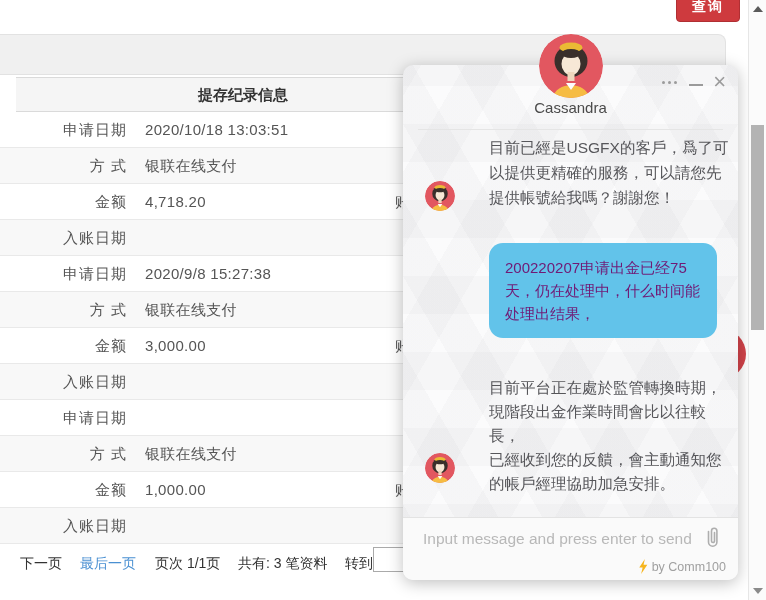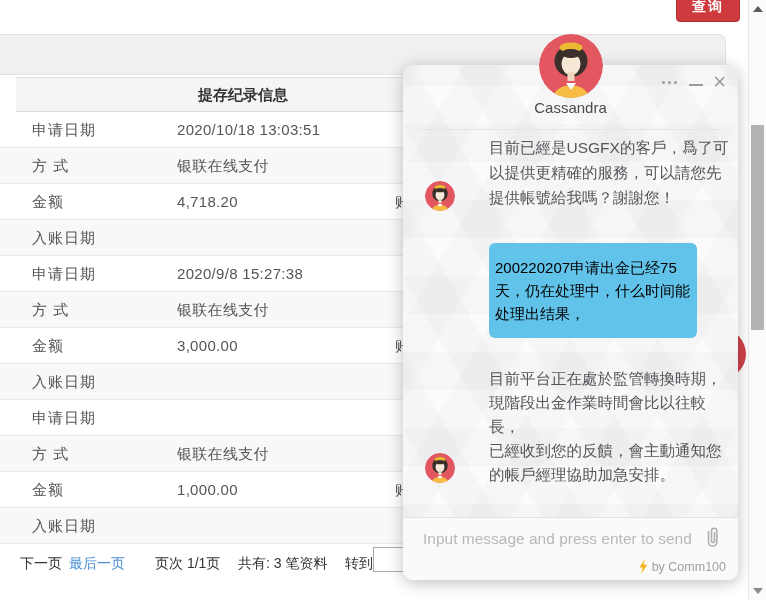--- a/index.html
+++ b/index.html
@@ -15,29 +15,29 @@
         border:1px solid #b02f33;border-radius:4px;color:#fff;font-size:14px;font-weight:bold;
         display:flex;align-items:center;justify-content:center;cursor:pointer;letter-spacing:2px;z-index:3;}
 
   
   .table{position:absolute;left:0;top:77px;width:470px;z-index:1;}
   .table-title{height:33px;line-height:33px;background:#f5f5f5;border-top:1px solid #dadada;
         border-bottom:1px solid #dadada;text-align:center;font-size:15px;font-weight:bold;color:#333;margin-left:16px;}
   .trow{position:relative;display:flex;height:35px;line-height:35px;border-bottom:1px solid #e9e9e9;
         font-size:15px;color:#555;background:#fff;}
   .trow.shade{background:#f8f8f8;}
-  .tlabel{width:127px;letter-spacing:1px;padding-left:32px;}
+  .tlabel{width:127px;text-align:right;letter-spacing:1px;}
   .tvalue{margin-left:18px;letter-spacing:.3px;}
   .tfrag{position:absolute;left:395px;top:0;width:16px;overflow:hidden;color:#555;}
 
   
   .pagination{position:absolute;left:0;top:547px;width:470px;height:30px;font-size:14px;color:#333;z-index:1;}
   .pagination span,.pagination a{position:absolute;top:6px;line-height:20px;white-space:nowrap;}
   .pg-next{left:20px;color:#333;text-decoration:none;cursor:pointer;}
-  .pg-last{left:69px;color:var(--link-blue,#4a90d2);text-decoration:none;cursor:pointer;}
+  .pg-last{left:80px;color:var(--link-blue,#4a90d2);text-decoration:none;cursor:pointer;}
   .pg-info{left:155px;}
   .pg-total{left:238px;}
   .pg-goto{left:345px;}
   .goto-input{position:absolute;left:373px;top:0px;width:92px;height:25px;border:1px solid #aaa;
         background:#fff;box-sizing:border-box;font-size:14px;padding:0 4px;}
 
   
   .float-red{position:absolute;left:696px;top:329px;width:50px;height:50px;border-radius:50%;
         background:#d2434a;z-index:5;cursor:pointer;}
 
@@ -54,26 +54,26 @@
   .icon-dots i{width:3px;height:3px;border-radius:50%;background:#9b9b9b;}
   .icon-min{width:14px;height:2px;background:#9b9b9b;margin-top:6px;cursor:pointer;}
   .icon-close{font-size:22px;line-height:22px;color:#9b9b9b;cursor:pointer;font-weight:normal;}
   .avatar-big{position:absolute;left:calc(50% - 32px);top:-31px;width:64px;height:64px;z-index:12;}
   .agent-name{position:absolute;top:34px;left:0;width:100%;text-align:center;font-size:15px;color:#4a4a4a;}
   .chat-divider{position:absolute;top:64px;left:15px;right:15px;height:1px;background:#e5e5e5;}
 
   .msg-text{position:absolute;left:86px;width:240px;font-size:15.5px;line-height:25px;color:#56565a;
         white-space:pre-line;}
   .msg1{top:70px;}
-  .msg3{top:302px;line-height:24px;}
+  .msg3{top:311px;line-height:24px;}
   .mini-avatar{position:absolute;left:22px;width:30px;height:30px;}
   .mini1{top:116px;}
   .mini3{top:388px;}
   .bubble{position:absolute;left:86px;top:178px;width:196px;background:var(--bubble-blue,#62c3ea);
-        color:#000000;font-size:15px;line-height:23px;padding:13px 6px;border-radius:6px;}
+        color:#701a75;font-size:15px;line-height:23px;padding:13px 16px;border-radius:14px;}
 
   .inputbar{position:absolute;left:0;bottom:0;width:100%;height:63px;background:#fafafa;
         border-top:1px solid #e3e3e3;border-radius:0 0 10px 10px;box-sizing:border-box;}
   .input-ph{position:absolute;left:20px;top:12px;font-size:15.5px;color:#b8b8b8;cursor:text;}
   .clip{position:absolute;right:16px;top:9px;cursor:pointer;}
   .branding{position:absolute;right:12px;bottom:6px;display:flex;align-items:center;gap:4px;
         font-size:12.5px;color:#a0a0a0;cursor:pointer;}
 
   
   .scrollbar{position:absolute;right:0;top:0;width:18px;height:600px;background:#fbfbfb;

